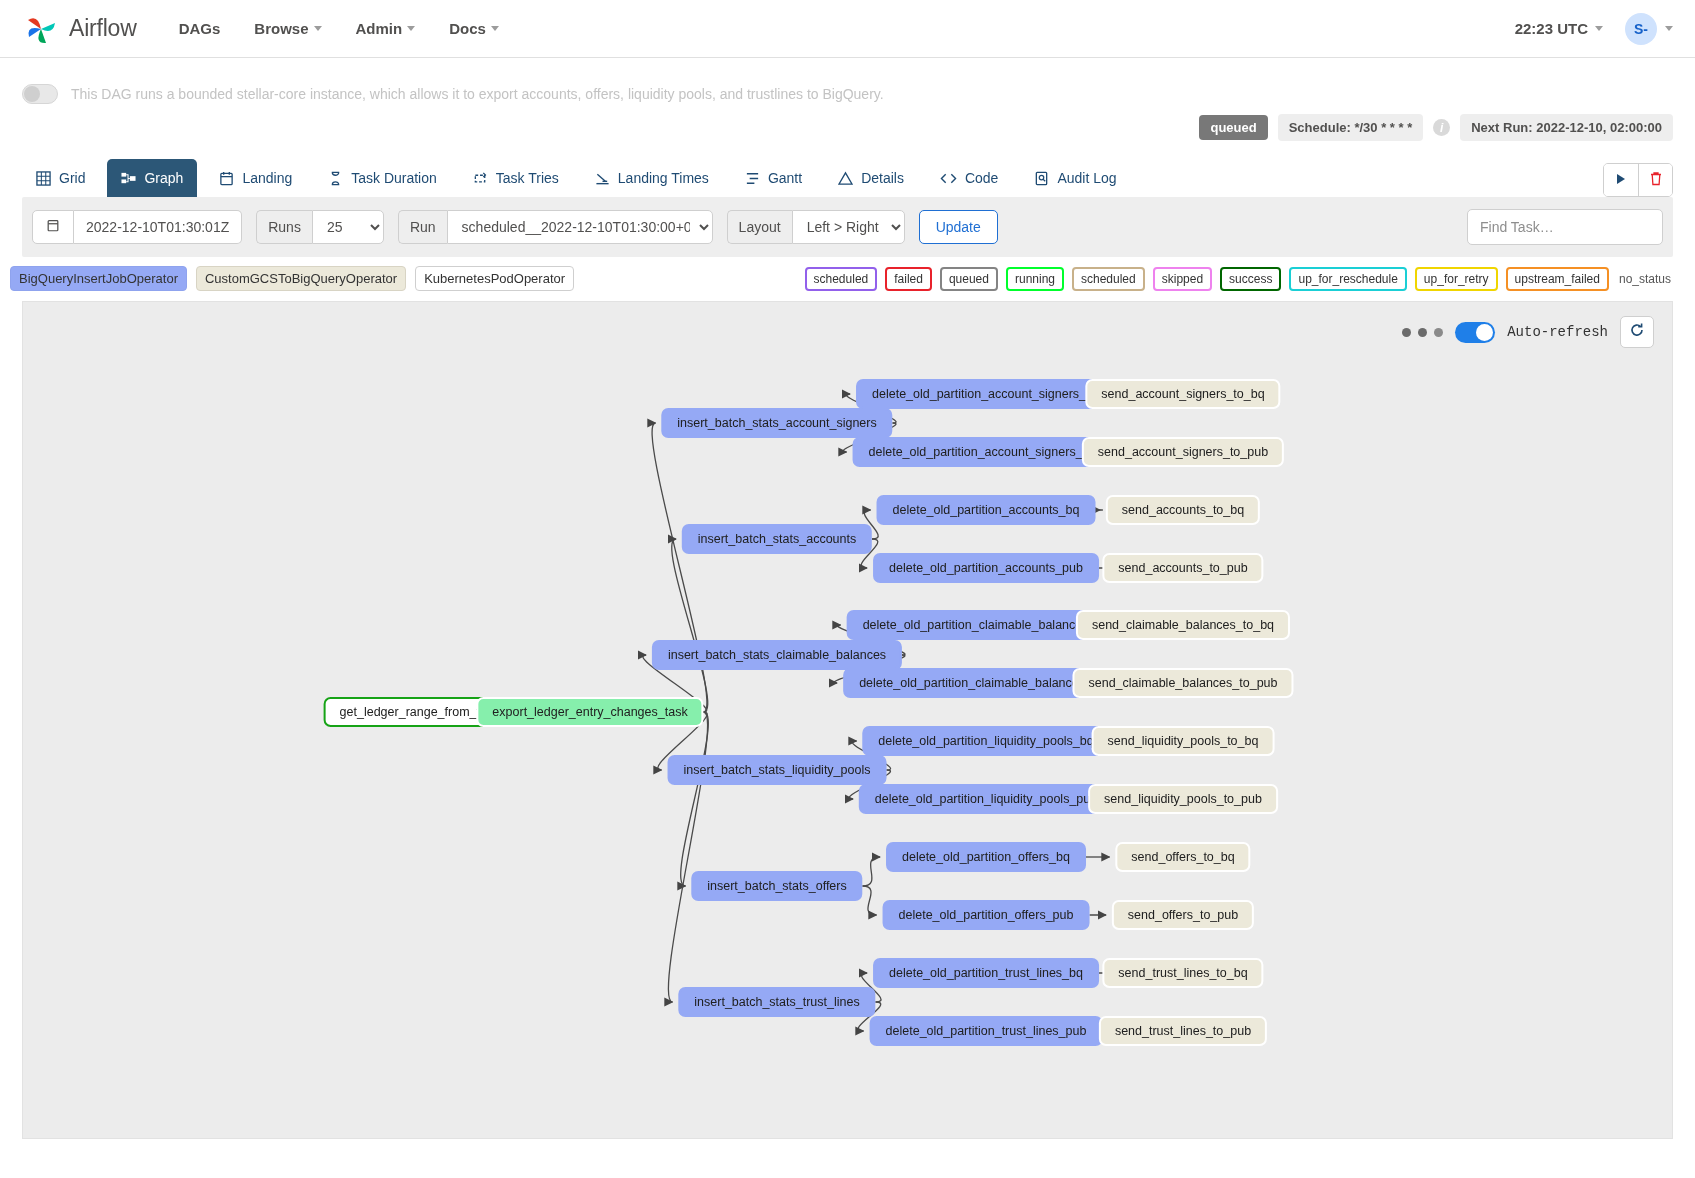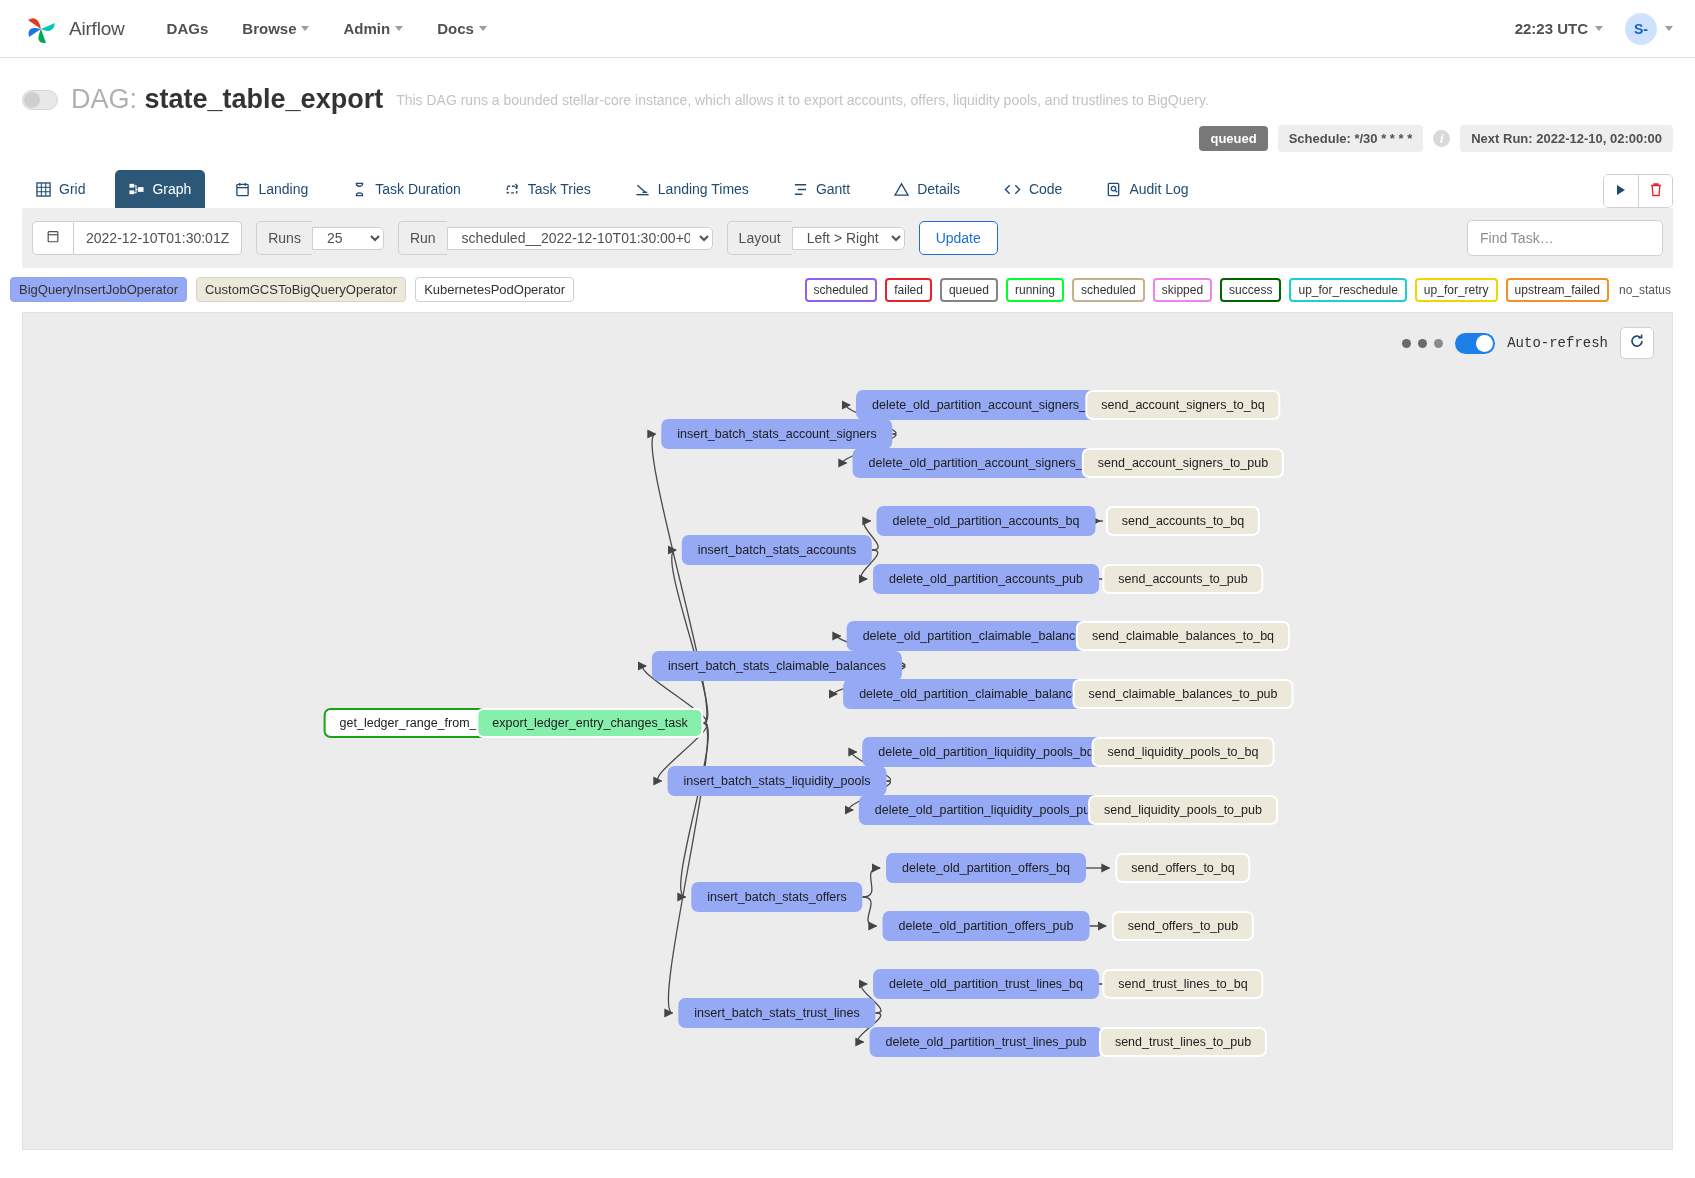--- a/index.html
+++ b/index.html
@@ -15,21 +15,21 @@
   
   .navbar {
     height: 58px;
     border-bottom: 1px solid #e0e0e0;
     display: flex; align-items: center;
     padding: 0 22px;
     background: #fff;
   }
   .brand { display: flex; align-items: center; gap: 9px; margin-right: 42px; }
   .logo { width: 38px; height: 38px; position: relative; }
-  .brand-name { font-size: 19px; color: #51504f; letter-spacing: -.2px; }
+  .brand-name { font-size: 23px; color: #51504f; letter-spacing: -.2px; }
   .nav-links { display: flex; align-items: flex-end; gap: 34px; }
   .nav-link {
     font-size: 15px; font-weight: bold; color: #51504f;
     display: flex; align-items: center; gap: 5px; cursor: pointer;
   }
   .caret { border-left: 4px solid transparent; border-right: 4px solid transparent;
            border-top: 5px solid #9c9c9c; display: inline-block; }
   .nav-right { margin-left: auto; display: flex; align-items: center; gap: 22px; }
   .clock { font-size: 15px; font-weight: bold; color: #51504f;
            display: flex; align-items: center; gap: 7px; cursor: pointer; }
@@ -67,21 +67,21 @@
     padding: 6px 11px; border-radius: 4px; white-space: nowrap;
   }
   .info-dot {
     width: 17px; height: 17px; border-radius: 50%; background: #d9d9d9; color: #fff;
     font-size: 12px; font-weight: bold; display: flex; align-items: center;
     justify-content: center; font-style: italic; cursor: pointer;
   }
 
   
   .tabs-row { display: flex; align-items: flex-end; padding: 18px 22px 0 22px; }
-  .tabs { display: flex; align-items: flex-end; gap: 16px; }
+  .tabs { display: flex; align-items: flex-end; gap: 8px; }
   .tab {
     display: flex; align-items: center; gap: 8px;
     padding: 11px 14px; border-radius: 5px 5px 0 0;
     font-size: 14px; color: #1f4b73; cursor: pointer; white-space: nowrap;
   }
   .tab.active { background: #2c5777; color: #fff; font-weight: normal; }
   .tab svg { display: block; }
   .tabs-actions { margin-left: auto; display: flex; align-items: center;
                   border: 1px solid #cfcfcf; border-radius: 5px; overflow: hidden;
                   background: #fff; }
@@ -101,21 +101,21 @@
     height: 34px; border: 1px solid #cfcfcf; background: #fff;
     display: flex; align-items: center; font-size: 14px; color: #51504f;
   }
   .ctl-icon { width: 42px; justify-content: center; border-radius: 5px 0 0 5px; cursor: pointer; }
   .ctl-date { padding: 0 12px; border-left: none; border-radius: 0 5px 5px 0; }
   .ctl-label {
     background: #eeeeee; border: 1px solid #cfcfcf; border-right: none;
     padding: 0 11px; border-radius: 5px 0 0 5px;
   }
   .ctl-select {
-    border: 1px solid #cfcfcf; background: #fff; height: 23px; font-size: 14px;
+    border: 1px solid #cfcfcf; background: #fff; height: 34px; font-size: 14px;
     color: #51504f; padding: 0 6px 0 10px; border-radius: 0 5px 5px 0;
     font-family: "Liberation Sans", sans-serif; cursor: pointer;
   }
   .group { display: flex; align-items: center; margin-right: 14px; }
   .btn-update {
     height: 34px; padding: 0 16px; border: 1px solid #1f6fd3; background: #fff;
     color: #1f6fd3; font-size: 14px; border-radius: 5px; cursor: pointer;
     font-family: "Liberation Sans", sans-serif;
   }
   .find-task {
@@ -222,24 +222,20 @@
     </div>
     <div class="avatar-wrap">
       <span class="avatar">S-</span>
       <i class="caret"></i>
     </div>
   </div>
 </div>
 
 <div class="dag-header">
   <div class="toggle-off"></div>
-  <div class="dag-title">
-    <span>DAG:</span>
-    <b>state_table_export</b>
-  </div>
   <div class="dag-desc">This DAG runs a bounded stellar-core instance, which allows it to export accounts, offers, liquidity pools, and trustlines to BigQuery.</div>
 </div>
 
 <div class="meta-row">
   <span class="badge-queued">queued</span>
   <span class="pill">Schedule: */30 * * * *</span>
   <span class="info-dot">i</span>
   <span class="pill">Next Run: 2022-12-10, 02:00:00</span>
 </div>
 

